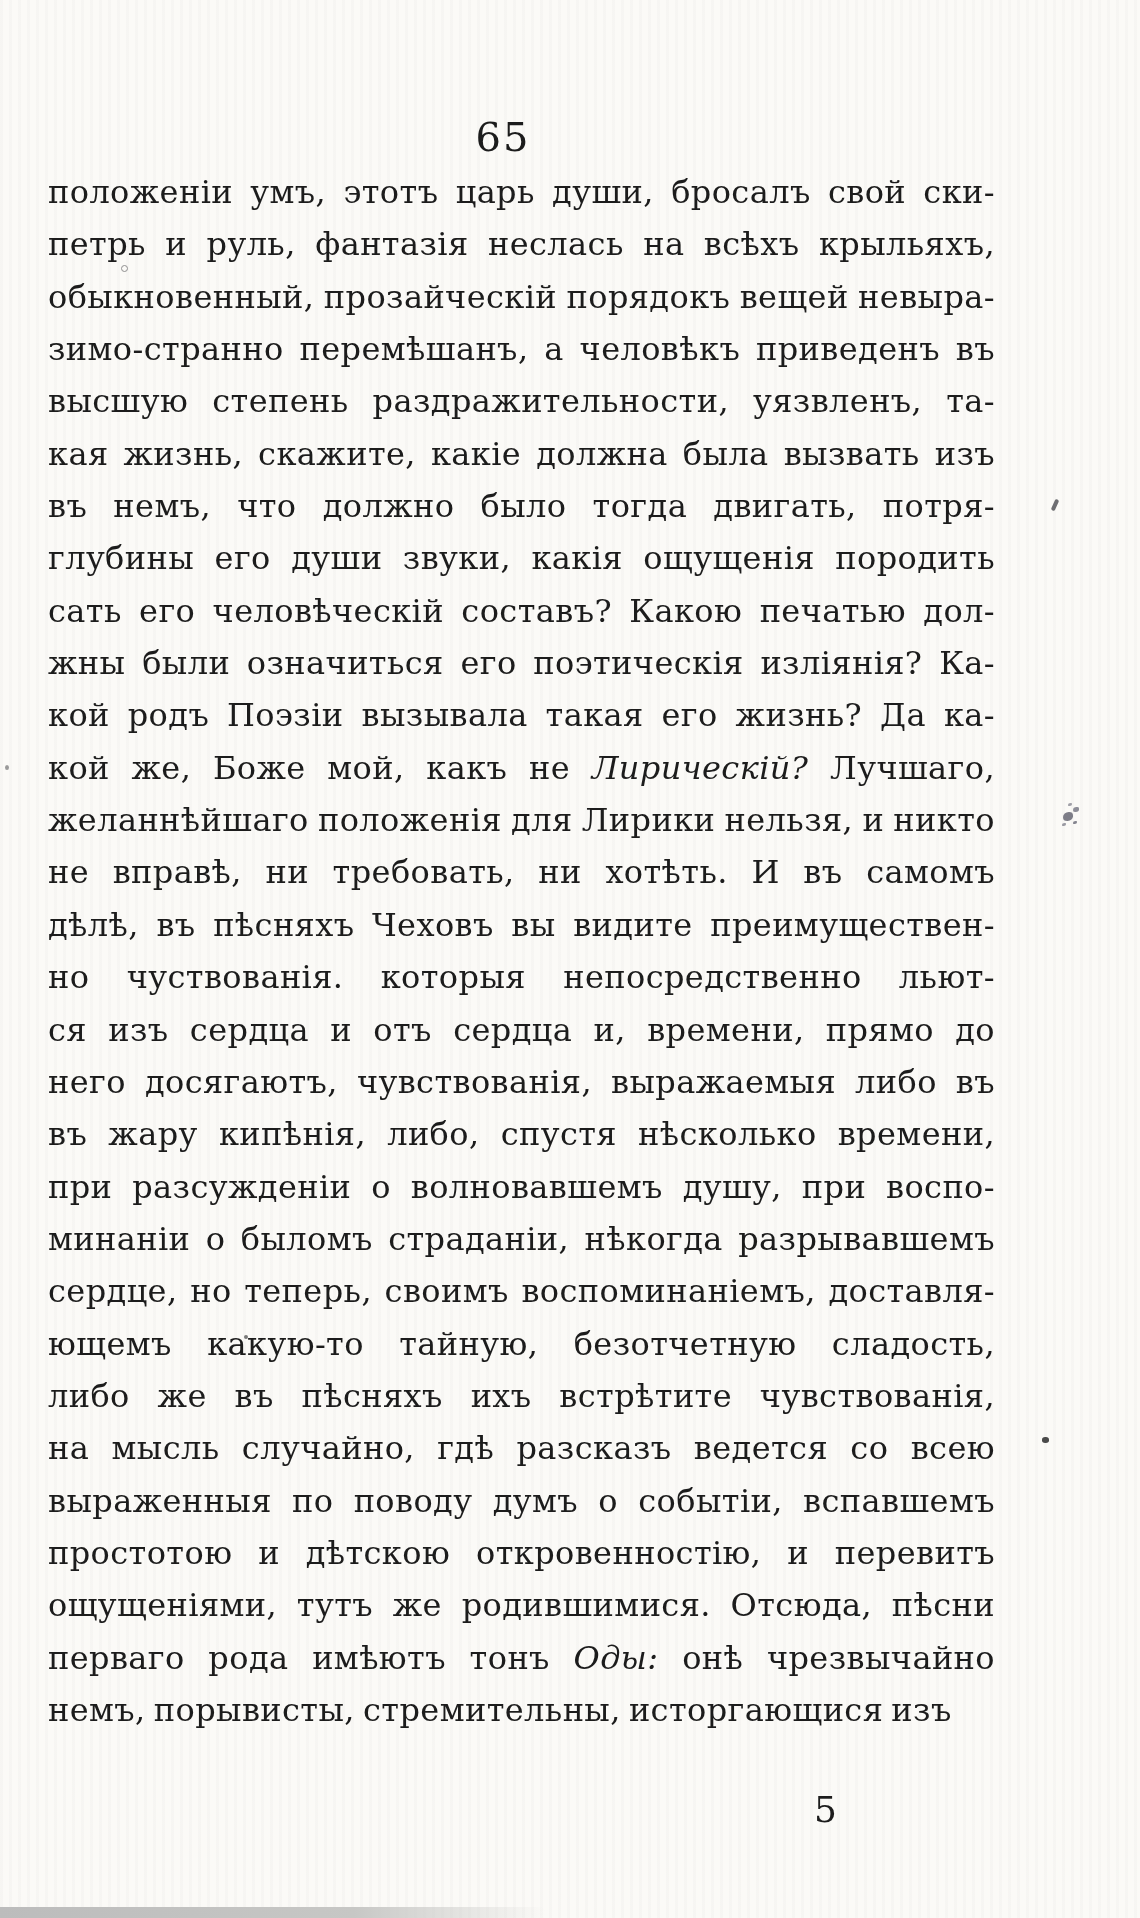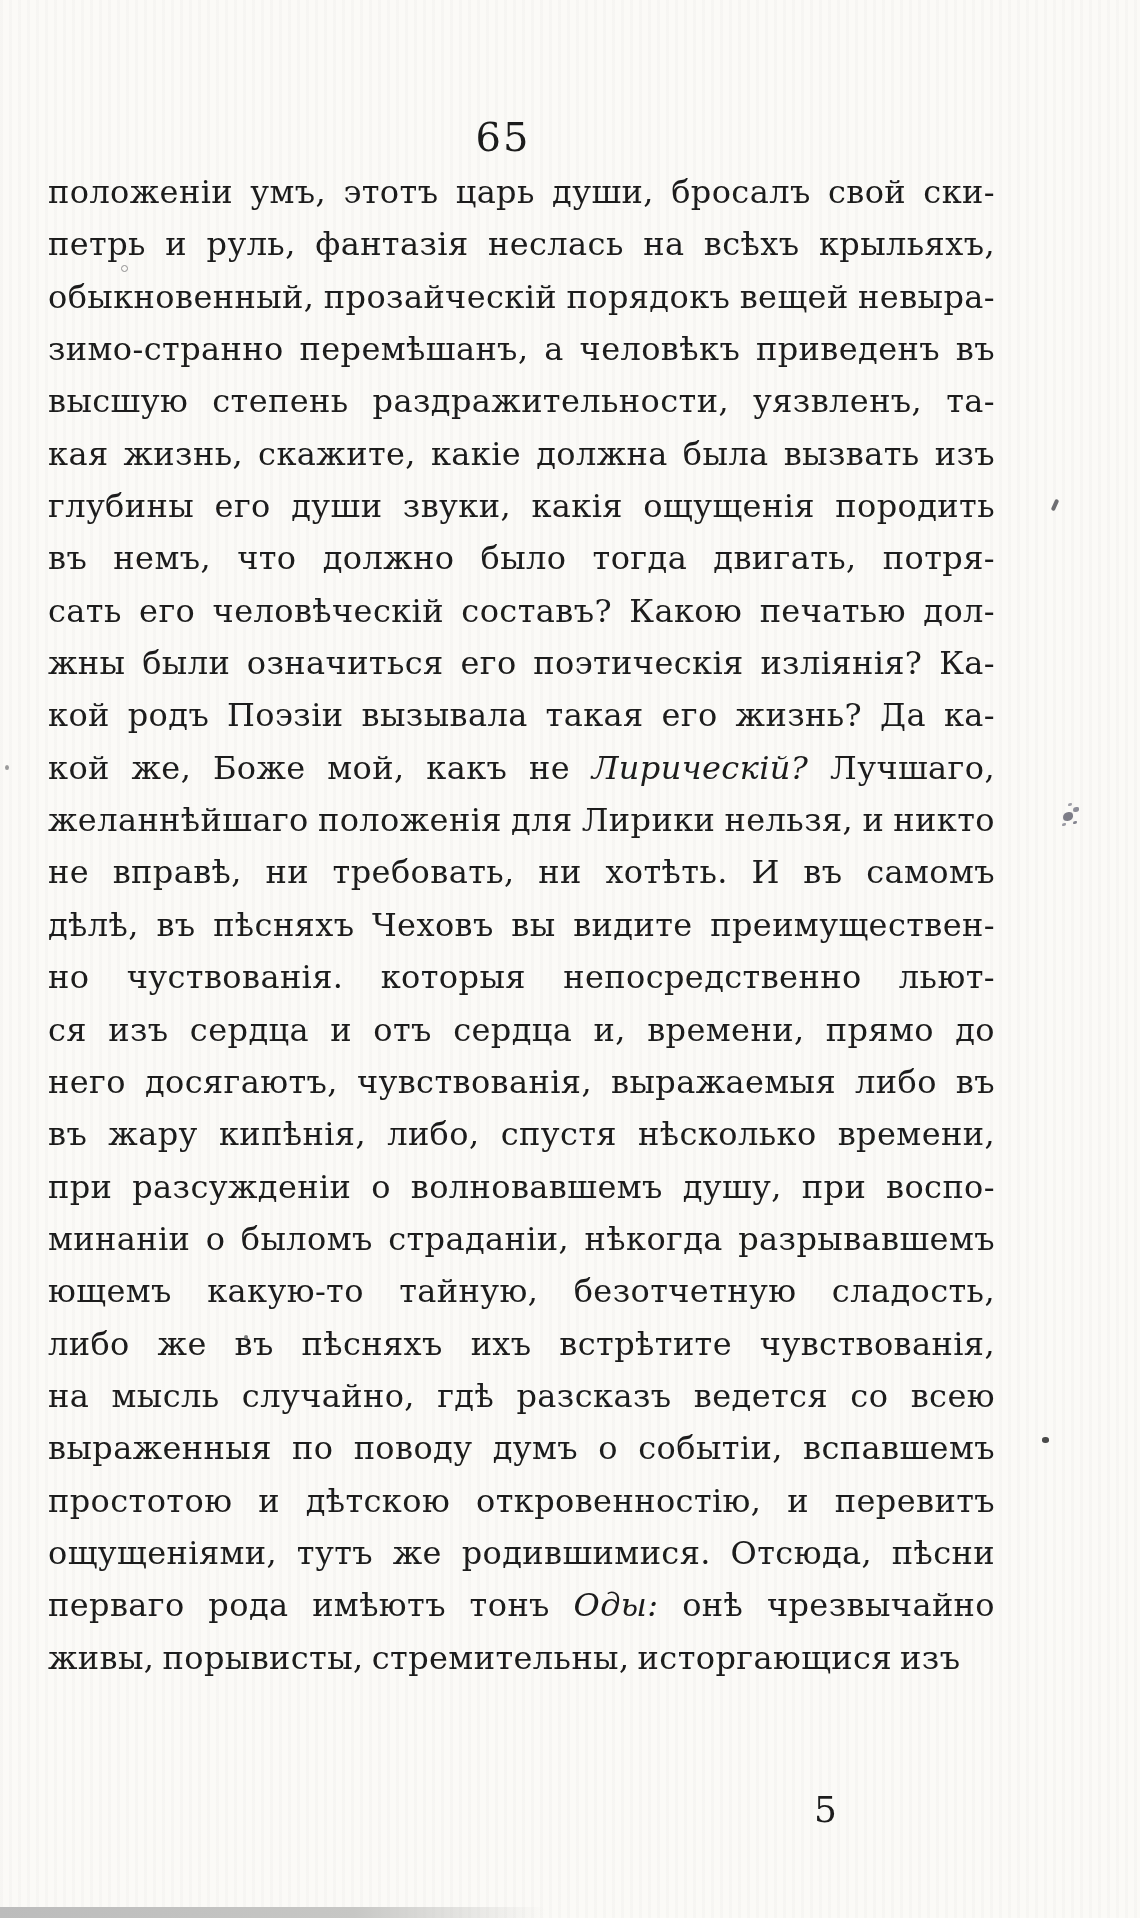--- a/index.html
+++ b/index.html
@@ -71,43 +71,44 @@
 
   <div class="pageno">65</div>
 
   <div class="body-text" id="body-text">
       <div class="line"><span>положеніи умъ, этотъ царь души, бросалъ свой ски-</span></div>
       <div class="line"><span>петрь и руль, фантазія неслась на всѣхъ крыльяхъ,</span></div>
       <div class="line"><span>обыкновенный, прозайческій порядокъ вещей невыра-</span></div>
       <div class="line"><span>зимо-странно перемѣшанъ, а человѣкъ приведенъ въ</span></div>
       <div class="line"><span>высшую степень раздражительности, уязвленъ, та-</span></div>
       <div class="line"><span>кая жизнь, скажите, какіе должна была вызвать изъ</span></div>
+      <div class="line"><span>въ немъ, что должно было тогда двигать, потря-</span></div>
       <div class="line"><span>глубины его души звуки, какія ощущенія породить</span></div>
-      <div class="line"><span>въ немъ, что должно было тогда двигать, потря-</span></div>
       <div class="line"><span>сать его человѣческій составъ? Какою печатью дол-</span></div>
       <div class="line"><span>жны были означиться его поэтическія изліянія? Ка-</span></div>
       <div class="line"><span>кой родъ Поэзіи вызывала такая его жизнь? Да ка-</span></div>
       <div class="line"><span>кой же, Боже мой, какъ не </span><span class="it">Лирическій?</span><span> Лучшаго,</span></div>
       <div class="line"><span>желаннѣйшаго положенія для Лирики нельзя, и никто</span></div>
       <div class="line"><span>не вправѣ, ни требовать, ни хотѣть. И въ самомъ</span></div>
       <div class="line"><span>дѣлѣ, въ пѣсняхъ Чеховъ вы видите преимуществен-</span></div>
       <div class="line"><span>но чуствованія. которыя непосредственно льют-</span></div>
       <div class="line"><span>ся изъ сердца и отъ сердца и, времени, прямо до</span></div>
       <div class="line"><span>него досягаютъ, чувствованія, выражаемыя либо въ</span></div>
       <div class="line"><span>въ жару кипѣнія, либо, спустя нѣсколько времени,</span></div>
       <div class="line"><span>при разсужденіи о волновавшемъ душу, при воспо-</span></div>
       <div class="line"><span>минаніи о быломъ страданіи, нѣкогда разрывавшемъ</span></div>
+      <div class="line"><span>сердце, но теперь, своимъ воспоминаніемъ, доставля-</span></div>
       <div class="line"><span>ющемъ какую-то тайную, безотчетную сладость,</span></div>
       <div class="line"><span>либо же въ пѣсняхъ ихъ встрѣтите чувствованія,</span></div>
       <div class="line"><span>на мысль случайно, гдѣ разсказъ ведется со всею</span></div>
       <div class="line"><span>выраженныя по поводу думъ о событіи, вспавшемъ</span></div>
       <div class="line"><span>простотою и дѣтскою откровенностію, и перевитъ</span></div>
       <div class="line"><span>ощущеніями, тутъ же родившимися. Отсюда, пѣсни</span></div>
       <div class="line"><span>перваго рода имѣютъ тонъ </span><span class="it">Оды:</span><span> онѣ чрезвычайно</span></div>
-      <div class="line last"><span>живы, порывисты, стремительны, исторгающися изъ</span></div>
+      <div class="line last"><span>немъ, порывисты, стремительны, исторгающися изъ</span></div>
     </div>
 
   <div class="sig">5</div>
 
   <div class="speck speck-ring"></div>
   <div class="speck speck-tick"></div>
   <div class="speck speck-smudge"></div>
   <div class="speck speck-dot1"></div>
   <div class="speck speck-dot2"></div>
   <div class="speck speck-dot3"></div>

